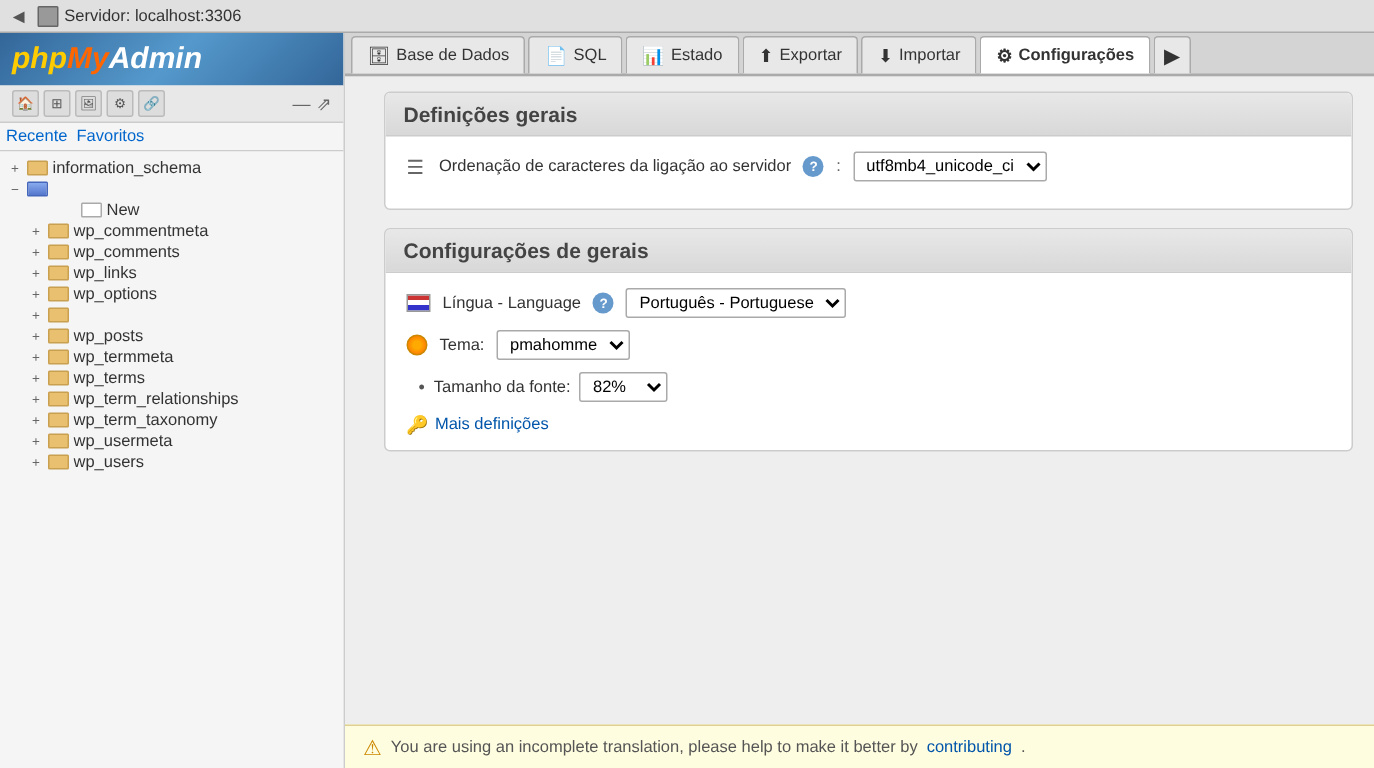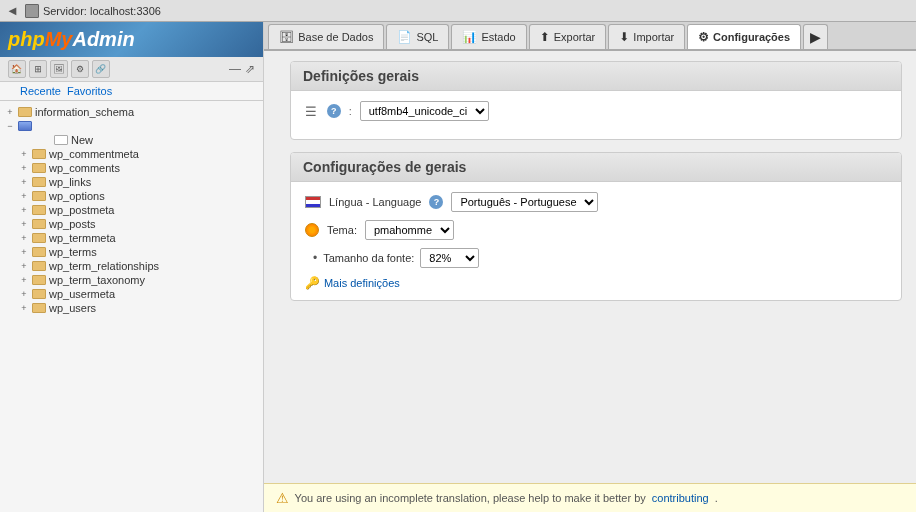--- a/index.html
+++ b/index.html
@@ -31,21 +31,21 @@
 
     
     .main-layout {
       display: flex;
       flex: 1;
       overflow: hidden;
     }
 
     
     .sidebar {
-      width: 264px;
+      width: 230px;
       background: #f5f5f5;
       border-right: 1px solid #ccc;
       display: flex;
       flex-direction: column;
       overflow: hidden;
     }
 
     .sidebar-logo {
       padding: 6px 8px;
       background: linear-gradient(135deg, #336699 0%, #5599cc 50%, #336699 100%);
@@ -77,21 +77,21 @@
       cursor: pointer;
       display: flex; align-items: center; justify-content: center;
       font-size: 9px;
       color: #555;
     }
 
     .sidebar-nav {
       display: flex;
       align-items: center;
       gap: 6px;
-      padding: 3px 20px;
+      padding: 3px 4px;
       border-bottom: 1px solid #ccc;
       font-size: 11px;
       color: #0066cc;
     }
     .sidebar-nav span { cursor: pointer; }
 
     .sidebar-minimize-btn {
       margin-left: auto;
       cursor: pointer;
       color: #666;
@@ -361,21 +361,20 @@
 
       <div class="tree-item" style="padding-left:18px;">
         <span class="tree-toggle">+</span>
         <span style="display:inline-block; width:14px; height:10px; background:#e8c070; border:1px solid #c8a050; border-radius:1px; margin-right:3px;"></span>
         <span class="tree-item-label">wp_options</span>
       </div>
 
       <div class="tree-item" style="padding-left:18px;">
         <span class="tree-toggle">+</span>
         <span style="display:inline-block; width:14px; height:10px; background:#e8c070; border:1px solid #c8a050; border-radius:1px; margin-right:3px;"></span>
-        <span class="tree-item-label">wp_postmeta</span>
       </div>
 
       <div class="tree-item" style="padding-left:18px;">
         <span class="tree-toggle">+</span>
         <span style="display:inline-block; width:14px; height:10px; background:#e8c070; border:1px solid #c8a050; border-radius:1px; margin-right:3px;"></span>
         <span class="tree-item-label">wp_posts</span>
       </div>
 
       <div class="tree-item" style="padding-left:18px;">
         <span class="tree-toggle">+</span>
@@ -447,20 +446,21 @@
 
     <div class="content-scroll">
 
       <div class="section-box">
         <div class="section-header">
           <span>Definições gerais</span>
         </div>
         <div class="section-body">
           <div class="form-row">
             <span style="font-size:13px; color:#666; margin-right:2px;">☰</span>
+            <span class="form-label">Ordenação de caracteres da ligação ao servidor</span>
             <span class="info-icon">?</span>
             <span style="font-size:11px; color:#666;">:</span>
             <select>
               <option>utf8mb4_unicode_ci</option>
               <option>utf8_general_ci</option>
               <option>latin1_swedish_ci</option>
             </select>
           </div>
         </div>
       </div>

